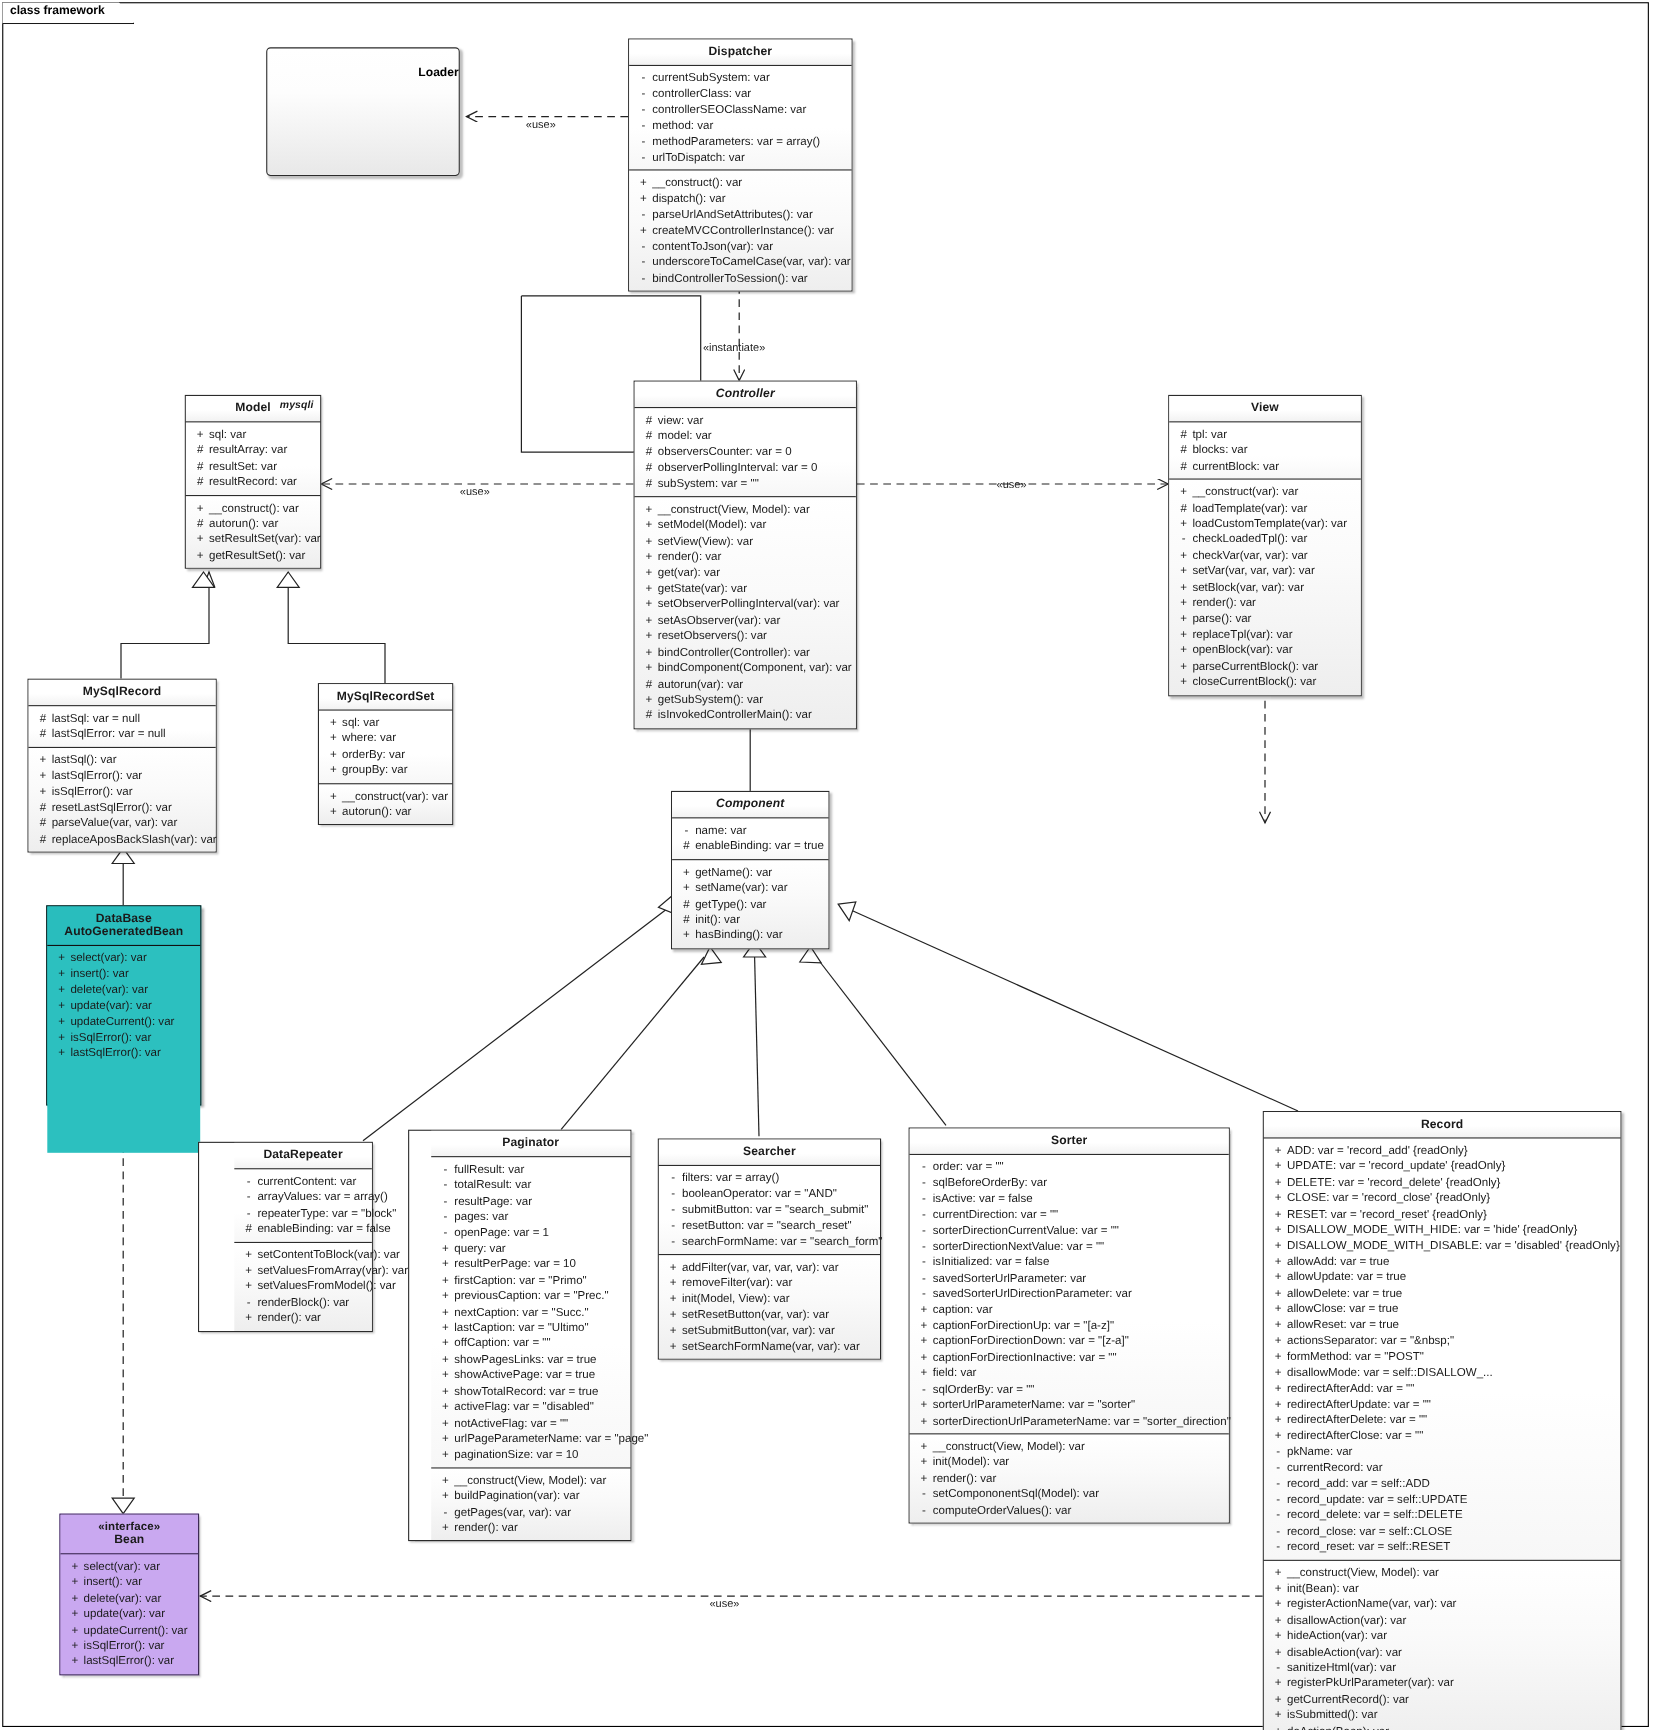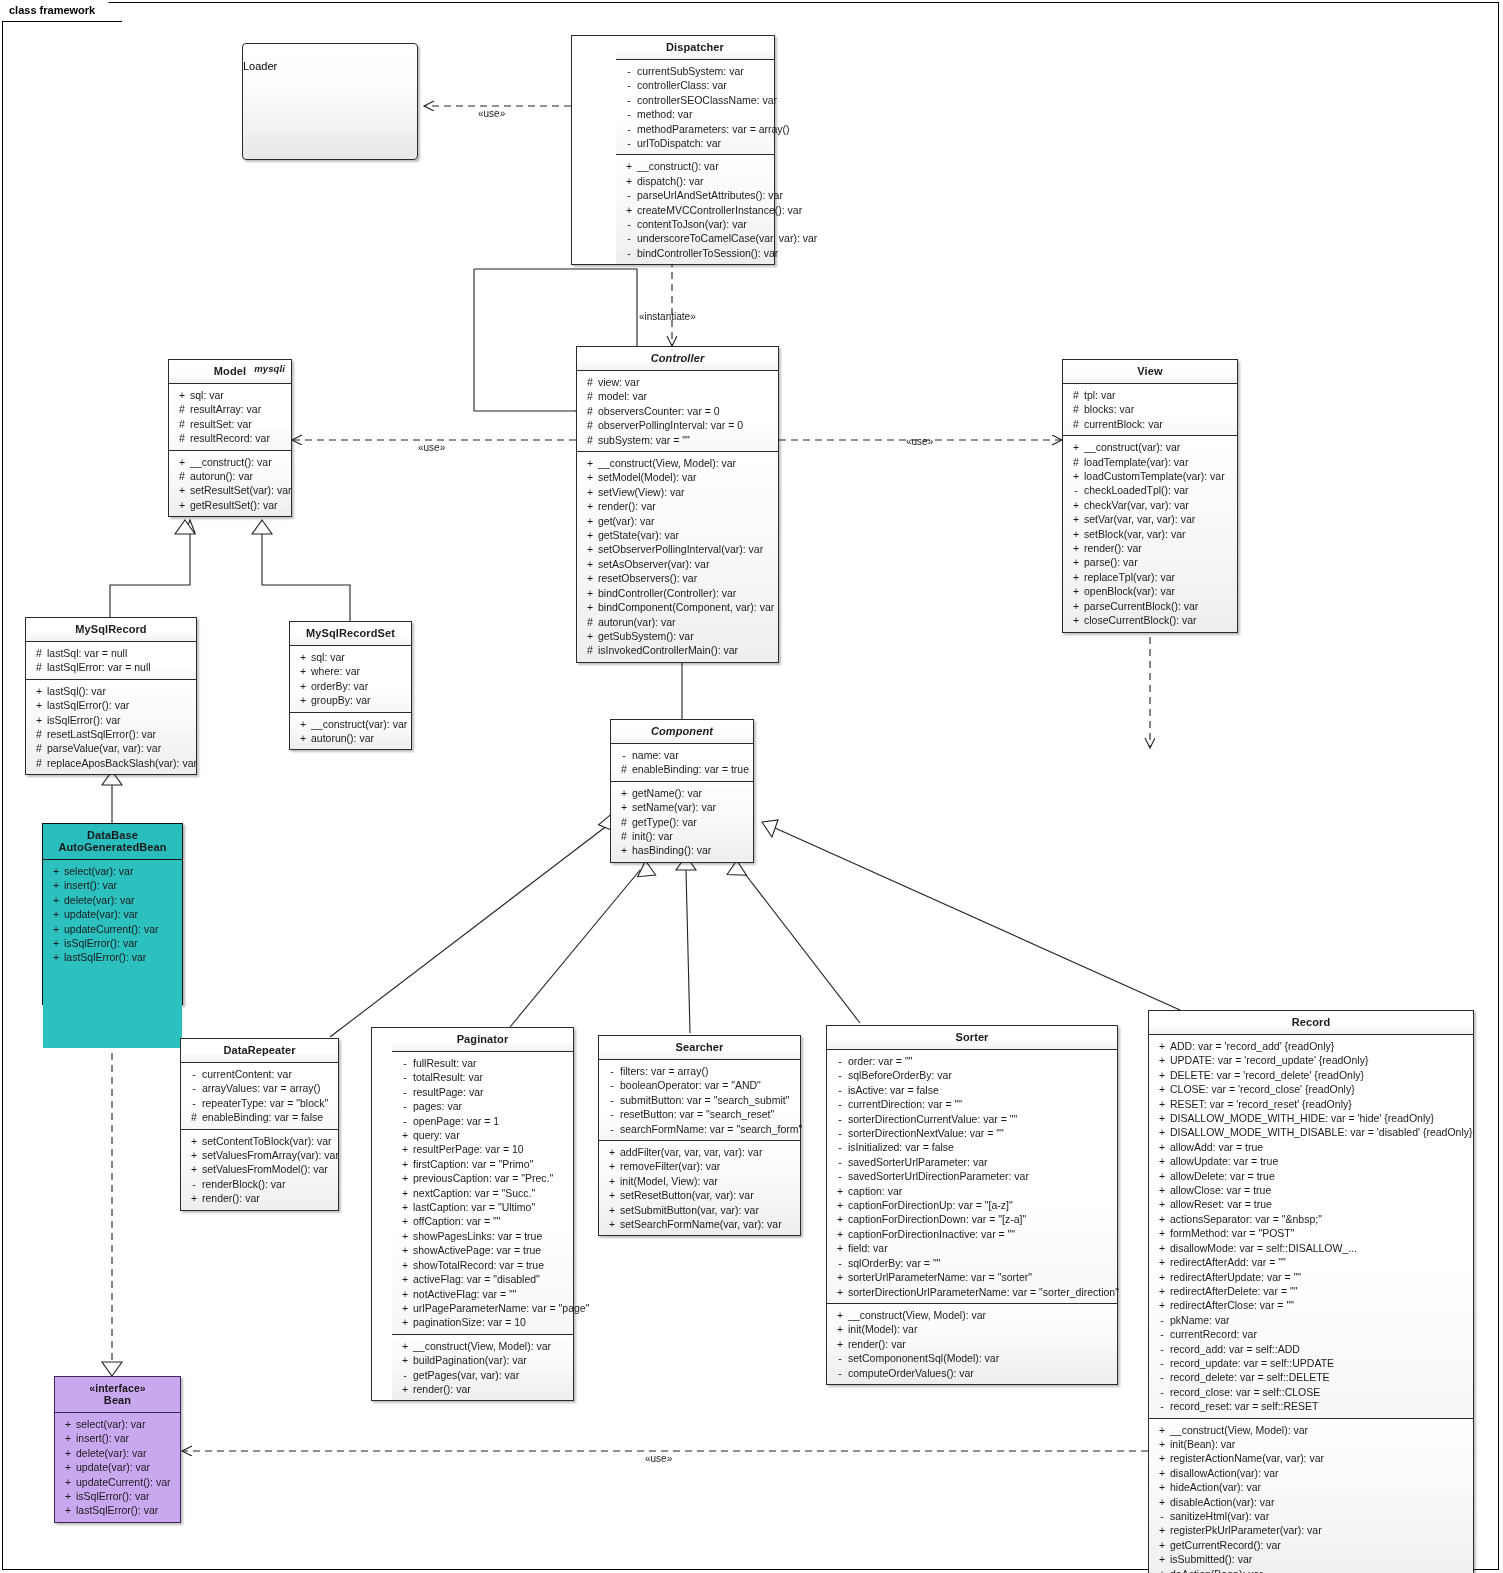--- a/index.html
+++ b/index.html
@@ -41,21 +41,21 @@
   
   .node{position:absolute;box-sizing:border-box;border:1.5px solid #222;border-radius:8px;
         background:#68d3a8;box-shadow:2px 2px 2px rgba(0,0,0,.25);}
   .node .nlabel{text-align:center;font-weight:bold;font-size:11px;padding-top:16px;color:#111;}
   .node .doc-icon{position:absolute;right:10px;top:12px;width:16px;height:19px;}
 
   
   .plainbox{position:absolute;box-sizing:border-box;border:1px solid #2b2b2b;border-radius:4px;
             background:linear-gradient(to bottom,#ffffff 0%,#fdfdfd 35%,#e8e8e8 100%);
             box-shadow:2px 2px 2px rgba(0,0,0,.25);}
-  .plainbox .plabel{text-align:left;font-weight:normal;font-size:11px;padding-top:16px;}
+  .plainbox .plabel{text-align:right;font-weight:bold;font-size:11px;padding-top:16px;}
 
   
   svg.links{position:absolute;left:0;top:0;width:1503px;height:1573px;pointer-events:none;}
   .lbl{position:absolute;font-size:10px;color:#222;white-space:nowrap;}
 </style>
 </head>
 <body>
 
 <div id="canvas">
 
@@ -145,21 +145,21 @@
   <div class="lbl" style="left:478px;top:108px;">«use»</div>
   <div class="lbl" style="left:639px;top:300px;margin-top:11px;">«instantiate»</div>
   <div class="lbl" style="left:418px;top:442px;">«use»</div>
   <div class="lbl" style="left:906px;top:436px;">«use»</div>
   <div class="lbl" style="left:645px;top:1453px;">«use»</div>
 
   <div class="plainbox" style="left:242px;top:43px;width:176px;height:117px;">
     <div class="plabel">Loader</div>
   </div>
 
-  <div class="cls" style="left:571px;top:35px;width:204px;padding-left:44px;">
+  <div class="cls" style="left:571px;top:35px;width:204px;">
     <div class="hdr">Dispatcher</div>
     <div class="cmp attrs">
         <div class="row">
           <span class="vis">-</span>
           <span class="txt">currentSubSystem: var</span>
         </div>
         <div class="row">
           <span class="vis">-</span>
           <span class="txt">controllerClass: var</span>
         </div>
@@ -587,21 +587,21 @@
           <span class="vis">#</span>
           <span class="txt">init(): var</span>
         </div>
         <div class="row">
           <span class="vis">+</span>
           <span class="txt">hasBinding(): var</span>
         </div>
       </div>
   </div>
 
-  <div class="cls" style="left:180px;top:1038px;width:159px;">
+  <div class="cls" style="left:180px;top:1038px;width:159px;padding-left:32px;">
     <div class="hdr">DataRepeater</div>
     <div class="cmp attrs">
         <div class="row">
           <span class="vis">-</span>
           <span class="txt">currentContent: var</span>
         </div>
         <div class="row">
           <span class="vis">-</span>
           <span class="txt">arrayValues: var = array()</span>
         </div>

